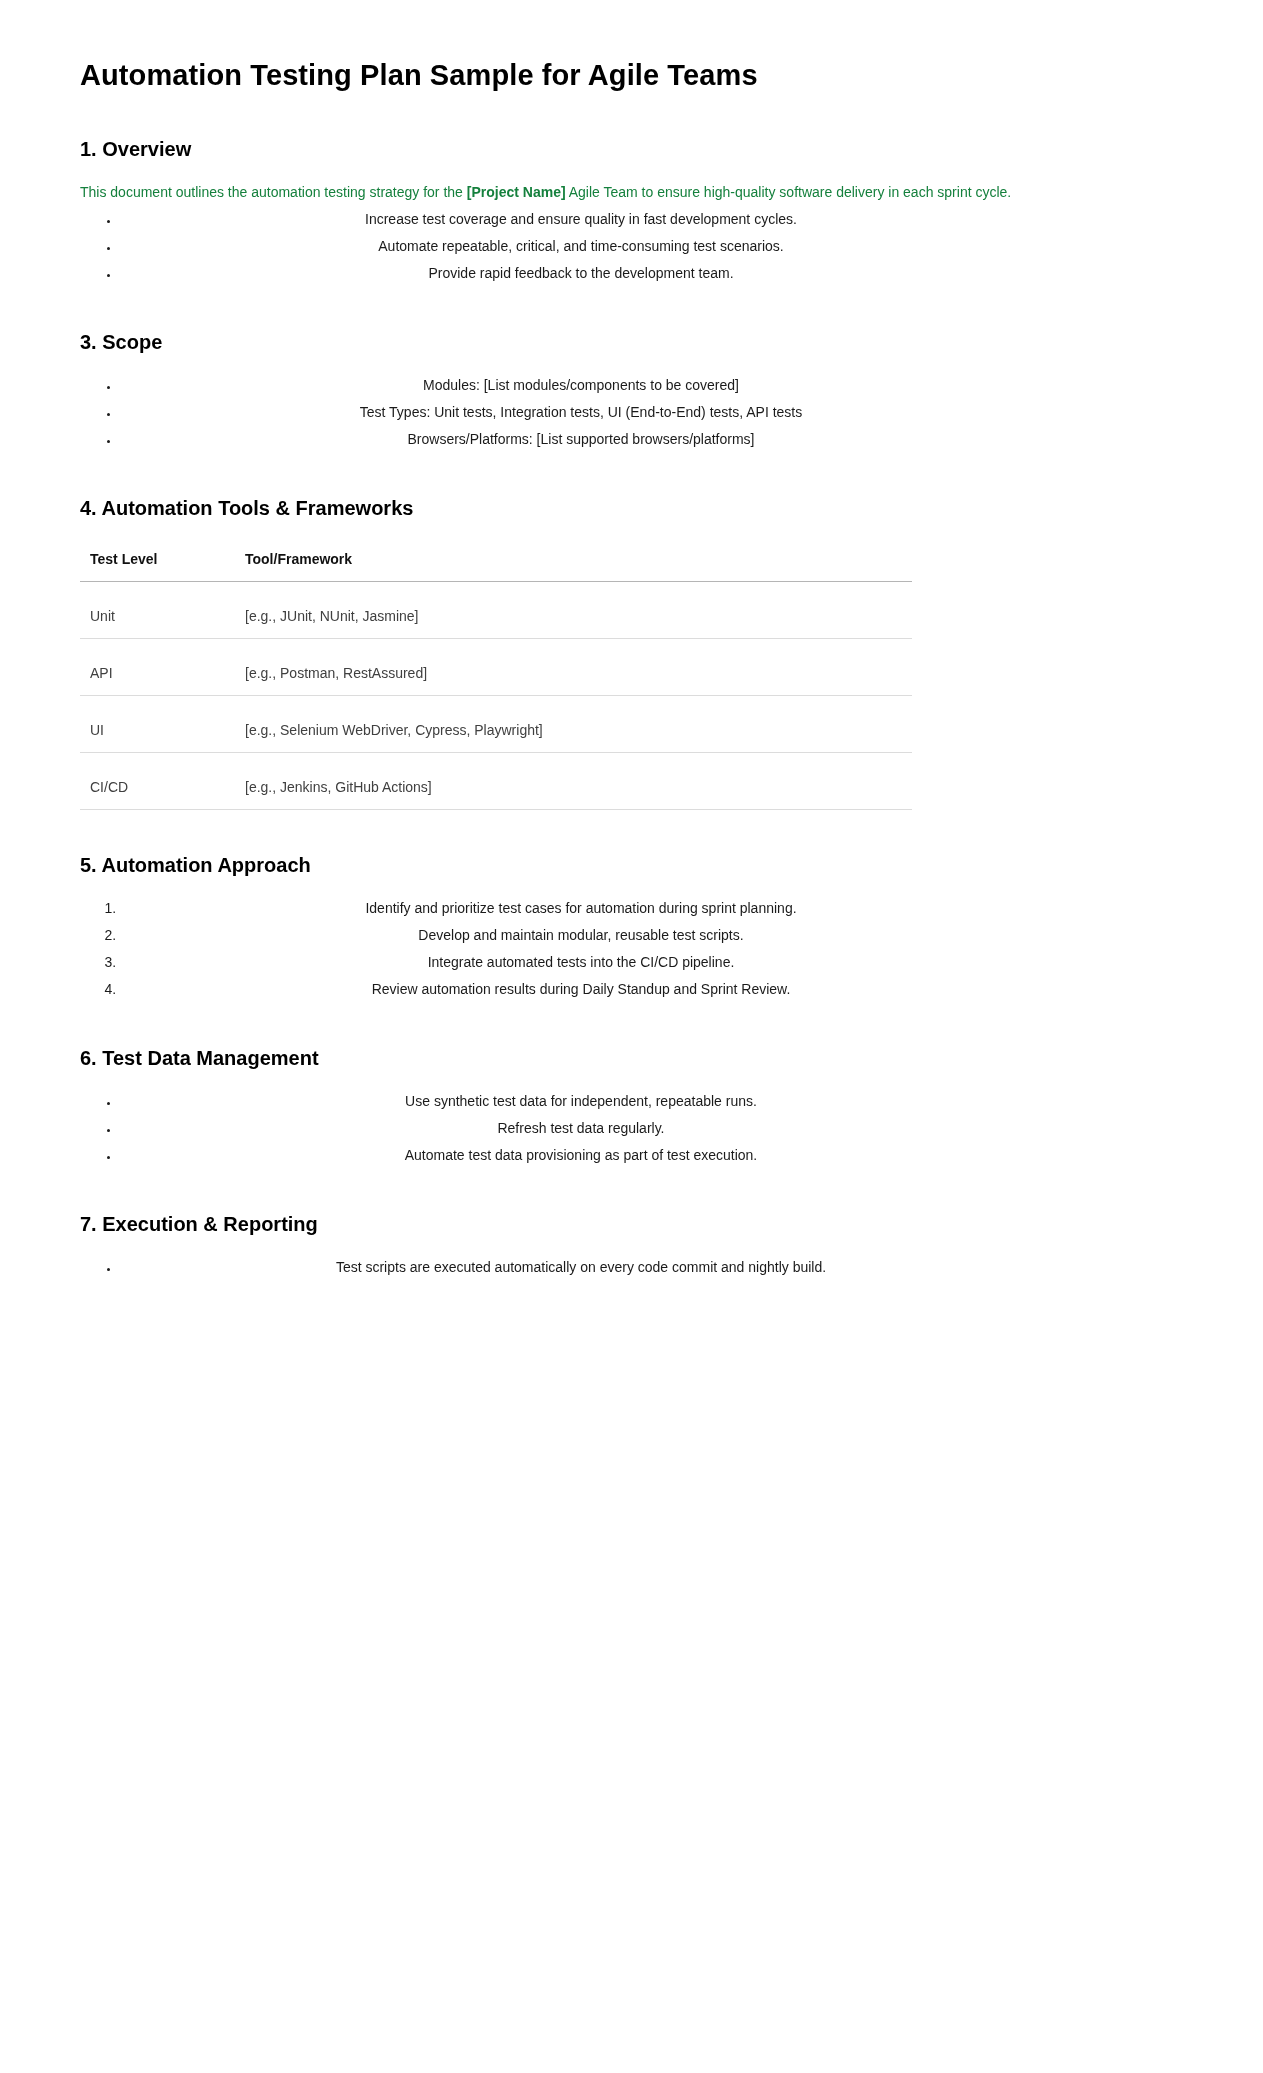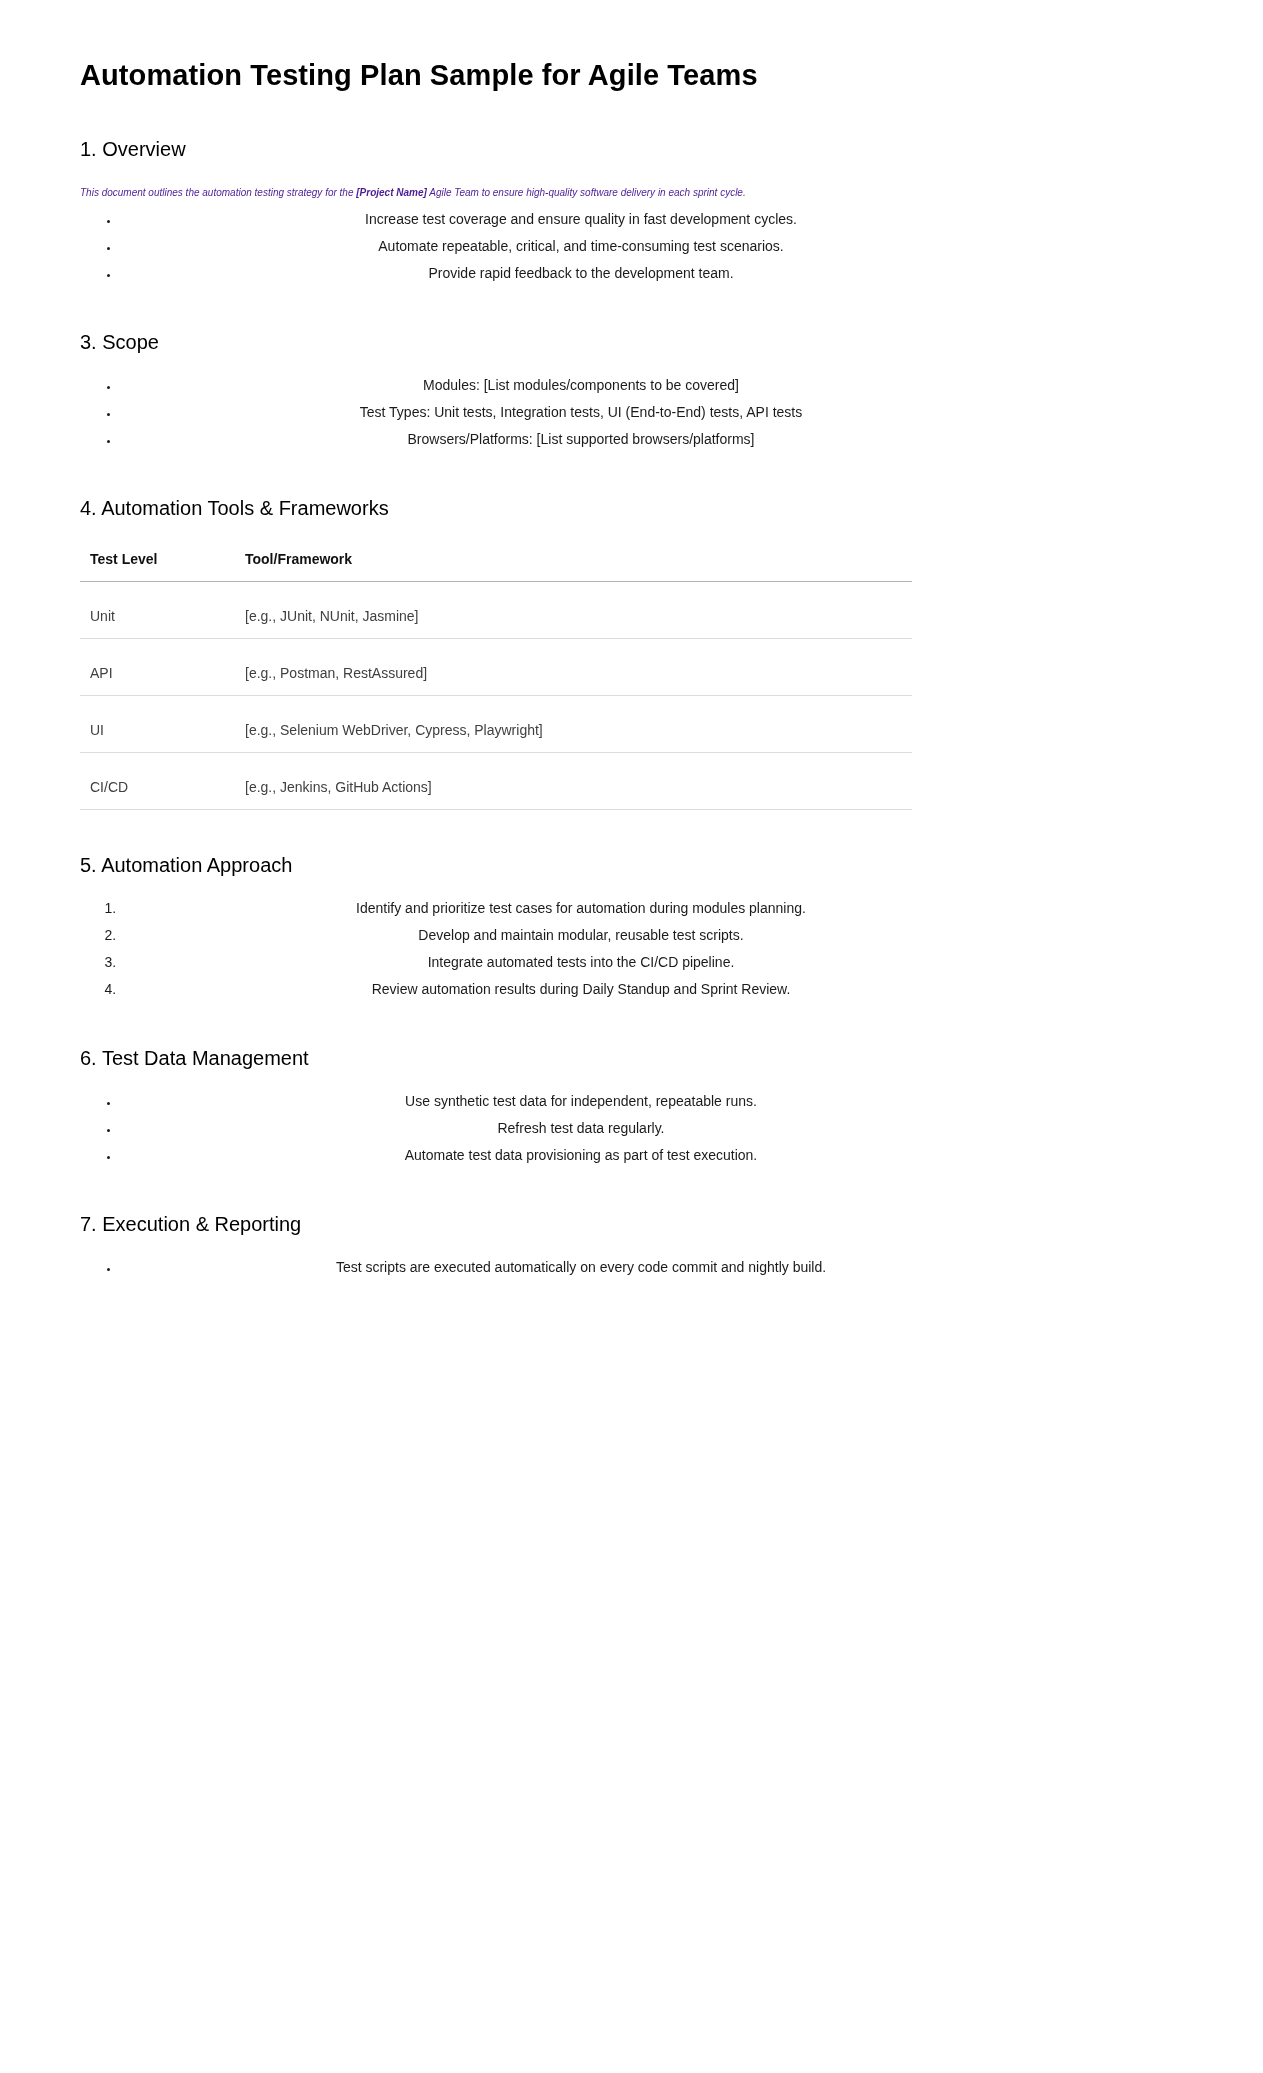--- a/index.html
+++ b/index.html
@@ -24,30 +24,29 @@
     font-size: 29px;
     line-height: 38px;
     font-weight: 700;
     color: #000000;
     letter-spacing: 0.1px;
   }
   h2.section-heading {
     margin: 42px 0 16px 0;
     font-size: 20px;
     line-height: 27px;
-    font-weight: 400;
+    font-weight: 700;
     color: #000000;
   }
   p.body-text {
     margin: 0;
-    font-size: 10px;
+    font-size: 14px;
     line-height: 27px;
     max-width: 985px;
-    color: #4c1d95;
-    font-style: italic;
+    color: #15803d;
   }
   p.body-text strong { font-weight: 700; }
   ul.doc-list, ol.doc-list {
     margin: 0;
     padding: 0 0 0 40px;
     font-size: 14px;
     line-height: 27px;
     color: #1b1b1b;
     text-align: center;
   }
@@ -125,21 +124,21 @@
         </tr>
         <tr>
           <td>CI/CD</td>
           <td>[e.g., Jenkins, GitHub Actions]</td>
         </tr>
       </tbody>
     </table>
 
     <h2 class="section-heading">5. Automation Approach</h2>
     <ol class="doc-list">
-      <li>Identify and prioritize test cases for automation during modules planning.</li>
+      <li>Identify and prioritize test cases for automation during sprint planning.</li>
       <li>Develop and maintain modular, reusable test scripts.</li>
       <li>Integrate automated tests into the CI/CD pipeline.</li>
       <li>Review automation results during Daily Standup and Sprint Review.</li>
     </ol>
 
     <h2 class="section-heading">6. Test Data Management</h2>
     <ul class="doc-list">
       <li>Use synthetic test data for independent, repeatable runs.</li>
       <li>Refresh test data regularly.</li>
       <li>Automate test data provisioning as part of test execution.</li>

